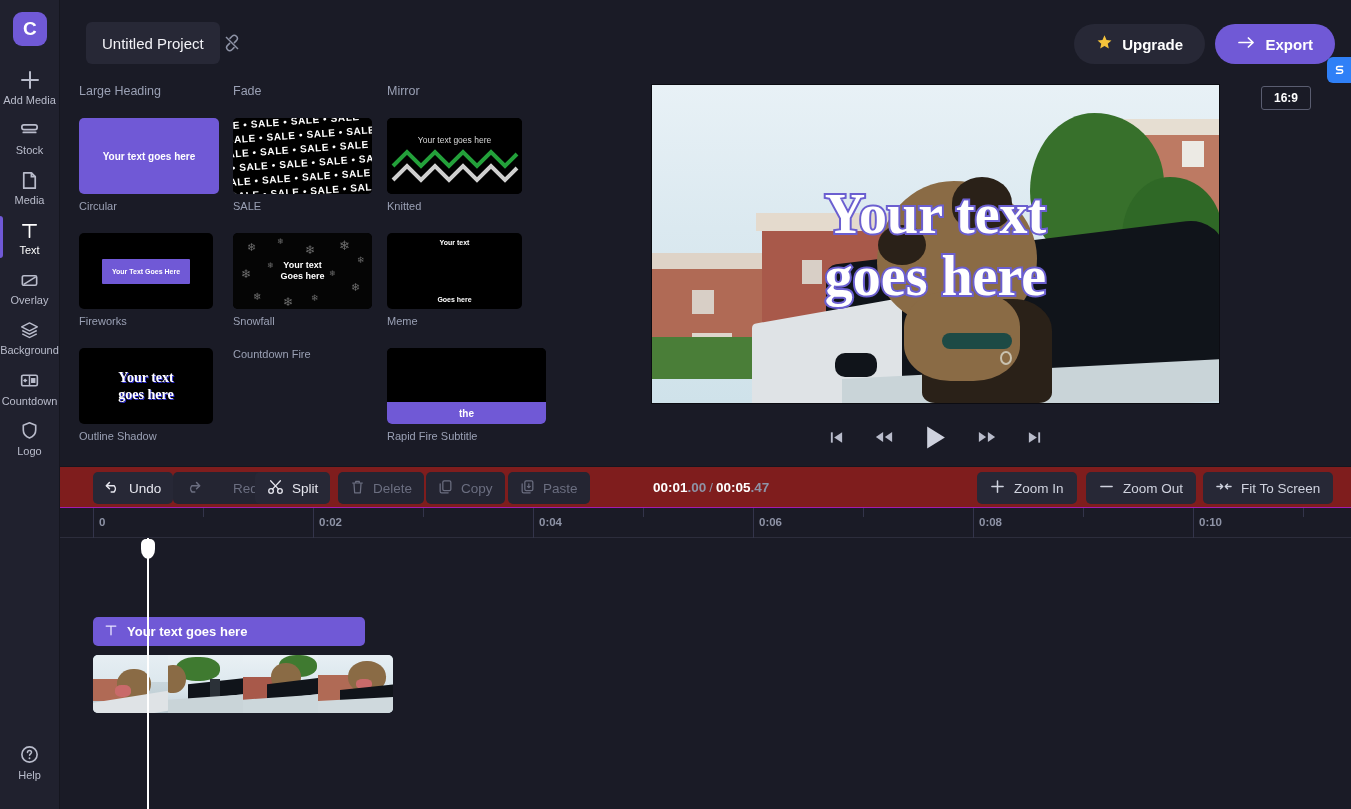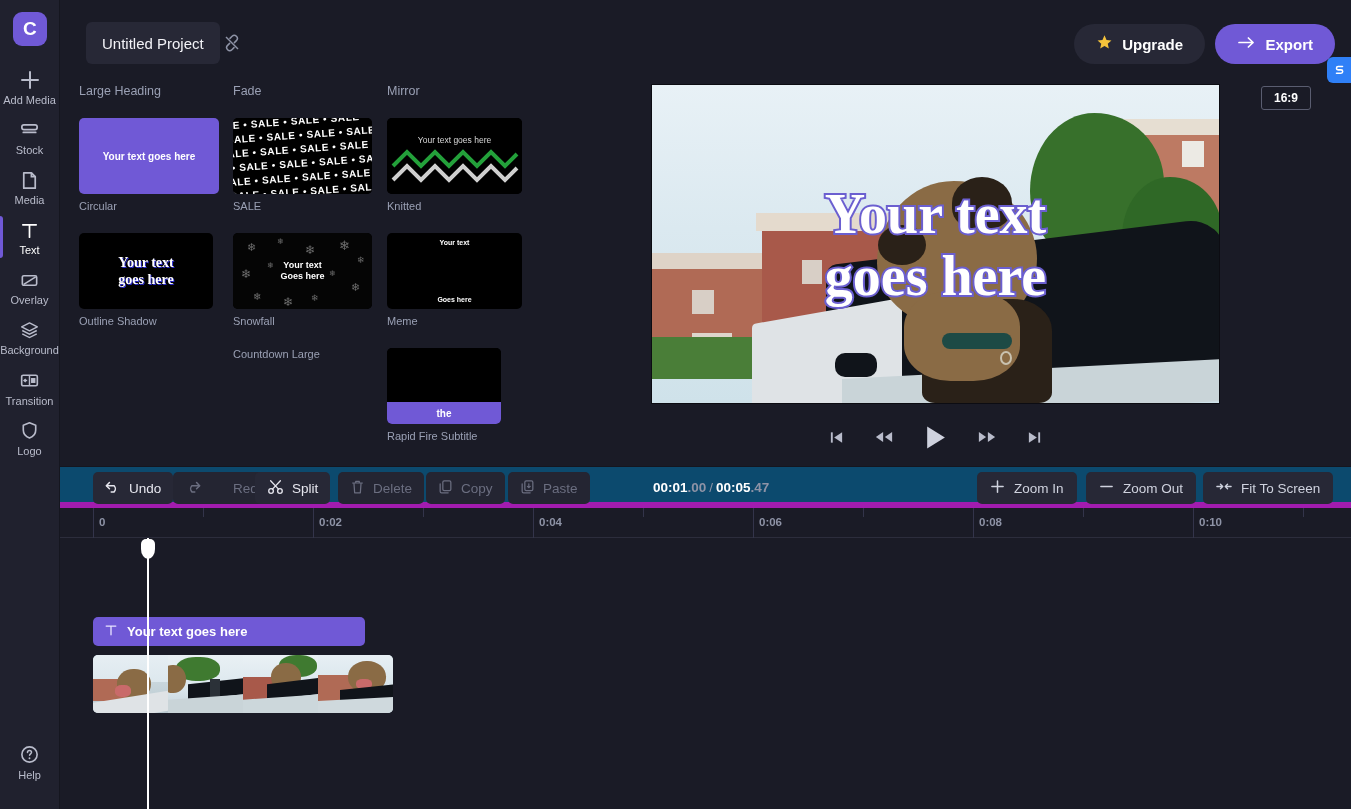--- a/index.html
+++ b/index.html
@@ -175,21 +175,21 @@
   #transport {
     position: absolute; left: 26px; width: 569px; top: 344px; height: 34px;
     display: flex; align-items: center; justify-content: center; gap: 31px;
     color: #b9bccb;
   }
   #transport .tb { cursor: pointer; display: flex; align-items: center; }
 
   
   #edit-toolbar {
     position: absolute; left: 60px; top: 466px; right: 0; height: 42px;
-    background: #0c4a6e; border-top: 1px solid #15161f; border-bottom: 6px solid #a21caf;
+    background: #7f1d1d; border-top: 1px solid #15161f; border-bottom: 1px solid #a21caf;
   }
   .tool-btn {
     position: absolute; top: 5px; height: 32px; border-radius: 5px;
     display: flex; align-items: center; gap: 8px; padding: 0 12px;
     font-size: 13.5px; cursor: pointer; background: #272836; color: #e6e6ee;
   }
   .tool-btn.disabled { color: #6b6e80; background: #242532; }
   #timecode {
     position: absolute; left: 593px; top: 13px;
     font-size: 13.5px; font-weight: bold; color: #ffffff;
@@ -301,21 +301,21 @@
 
       <div class="nav-item">
         <span class="nav-ico">
           <svg width="21" height="21" viewBox="0 0 22 22">
               <rect x="2.8" y="5.5" width="16.4" height="11" rx="1.6" stroke="currentColor" stroke-width="1.7" fill="none"></rect>
               <path d="M11 5.5v11" stroke="currentColor" stroke-width="1.5"></path>
               <path d="M5.2 11h3.4M7 9.3 5.2 11 7 12.7" stroke="currentColor" stroke-width="1.4" fill="none"></path>
               <rect x="12.6" y="8.4" width="4.6" height="5.2" fill="currentColor"></rect>
             </svg>
         </span>
-        <span class="nav-lbl">Transition</span>
+        <span class="nav-lbl">Countdown</span>
       </div>
 
       <div class="nav-item">
         <span class="nav-ico">
           <svg width="21" height="21" viewBox="0 0 22 22">
               <path d="M11 3 4.5 5.4v5.1c0 4.1 2.8 7.1 6.5 8.4 3.7-1.3 6.5-4.3 6.5-8.4V5.4z" stroke="currentColor" stroke-width="1.7" fill="none" stroke-linejoin="round"></path>
             </svg>
         </span>
         <span class="nav-lbl">Logo</span>
       </div>
@@ -376,20 +376,28 @@
 
       <div class="tpl-col" style="left:19px; top:8px;">
         <div class="tpl-cut-label">Large Heading</div>
         <div class="tpl-row" style="margin-top:12px;">
           <div class="tpl-card" style="width:140px; height:76px;">
             <div class="thumb-circular">
                 <span>Your text goes here</span>
               </div>
           </div>
           <div class="tpl-name">Circular</div>
+        </div>
+        <div class="tpl-row" style="margin-top:21px;">
+          <div class="tpl-card" style="width:134px; height:76px;">
+            <div class="thumb-fireworks">
+                <span class="fw">Your Text Goes Here</span>
+              </div>
+          </div>
+          <div class="tpl-name">Fireworks</div>
         </div>
         <div class="tpl-row" style="margin-top:21px;">
           <div class="tpl-card" style="width:134px; height:76px;">
             <div class="thumb-outline">
               <div>
                 <div>Your text</div>
                 <div>goes here</div>
               </div>
             </div>
           </div>
@@ -429,21 +437,21 @@
               <span class="flake" style="left:78px; top:60px; font-size:9px;">❄</span>
               <span class="sn">
                 <span>Your text</span><br>
                 <span>Goes here</span>
               </span>
             </div>
           </div>
           <div class="tpl-name">Snowfall</div>
         </div>
         <div class="tpl-row" style="margin-top:21px;">
-          <div class="tpl-name">Countdown Large</div>
+          <div class="tpl-name">Countdown Fire</div>
         </div>
       </div>
 
       <div class="tpl-col" style="left:327px; top:8px;">
         <div class="tpl-cut-label">Mirror</div>
         <div class="tpl-row" style="margin-top:12px;">
           <div class="tpl-card" style="width:135px; height:76px;">
             <div class="thumb-knitted">
               <span class="kt">Your text goes here</span>
               <svg width="135" height="40" viewBox="0 0 135 40" style="position:absolute; left:0; bottom:6px;">
@@ -457,21 +465,21 @@
         <div class="tpl-row" style="margin-top:21px;">
           <div class="tpl-card" style="width:135px; height:76px;">
             <div class="thumb-meme">
               <span>Your text</span>
               <span>Goes here</span>
             </div>
           </div>
           <div class="tpl-name">Meme</div>
         </div>
         <div class="tpl-row" style="margin-top:21px;">
-          <div class="tpl-card" style="width:114px; height:76px;">
+          <div class="tpl-card" style="width:159px; height:76px;">
             <div class="thumb-rapid">
               <div class="bar">
                   <span>the</span>
                 </div>
             </div>
           </div>
           <div class="tpl-name">Rapid Fire Subtitle</div>
         </div>
       </div>
 

